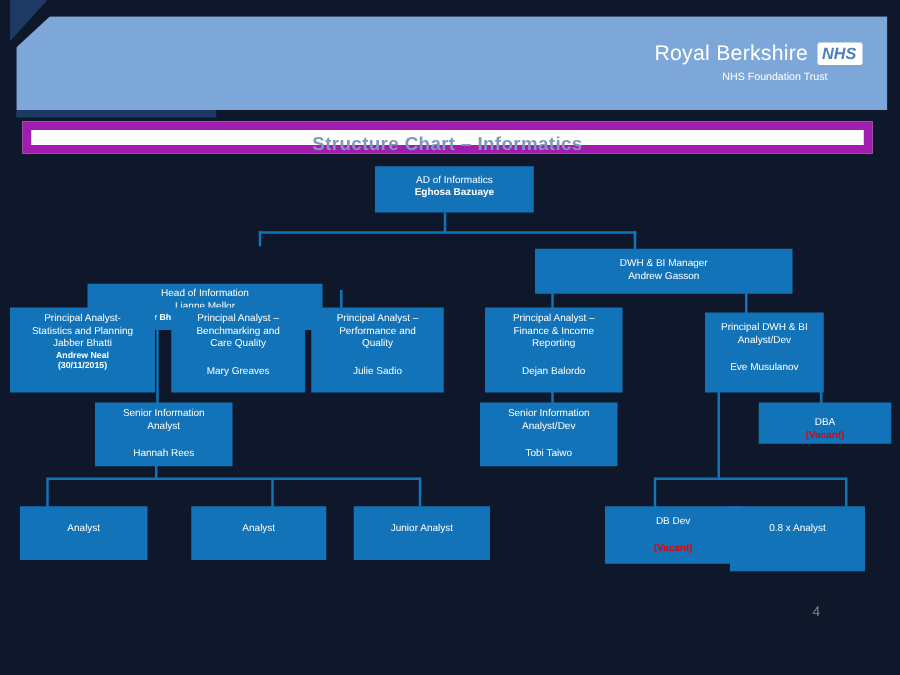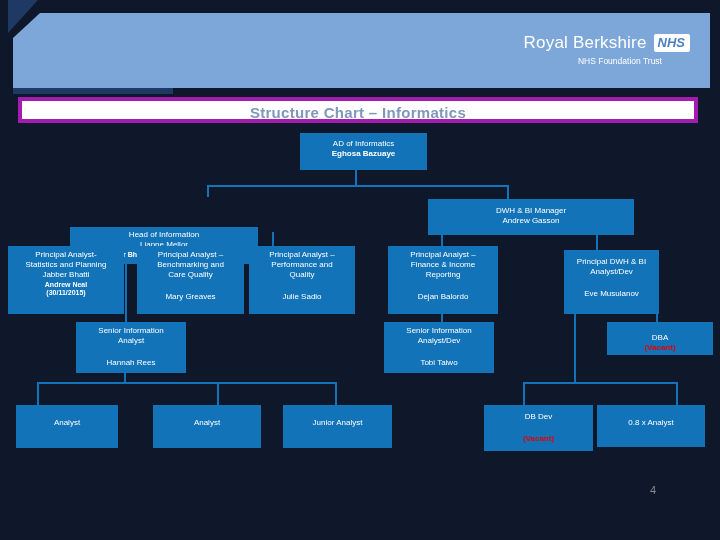--- a/index.html
+++ b/index.html
@@ -11,21 +11,21 @@
   .banner{position:absolute;left:13px;top:13px;width:697px;height:75px;background:#7da7d9;
           clip-path:polygon(27px 0,100% 0,100% 100%,0 100%,0 25px);}
   .banner-strip{position:absolute;left:13px;top:88px;width:160px;height:6px;background:#1e3a64;}
   .nhs-block{position:absolute;top:33px;right:30px;text-align:right;color:#ffffff;}
   .nhs-row{display:flex;align-items:center;justify-content:flex-end;gap:7px;}
   .trust-name{font-size:17px;letter-spacing:.2px;}
   .nhs-box{background:#ffffff;color:#4d7ebf;font-weight:bold;font-style:italic;
            font-size:13px;line-height:16px;padding:1px 5px 1px 4px;border-radius:2px;}
   .trust-type{font-size:8.5px;margin-top:3px;padding-right:28px;}
   .titlebox{position:absolute;left:18px;top:97px;width:680px;height:26px;background:#ffffff;
-            border:4px solid #a21caf;box-sizing:border-box;}
+            border:7px solid #a21caf;box-sizing:border-box;}
   .titlebox span{display:block;text-align:center;line-height:24px;font-size:15px;font-weight:bold;
             color:#8096bb;letter-spacing:.3px;}
   
   .node{position:absolute;background:#1273b8;color:#ffffff;text-align:center;
         font-size:8px;line-height:10px;box-sizing:border-box;}
   .t{display:block;white-space:pre-line;}
   .n{display:block;}
   .b{font-weight:bold;}
   .gap{margin-top:12px;}
   .note{display:block;white-space:pre-line;font-size:7px;line-height:8px;font-weight:bold;margin-top:1px;}
@@ -156,18 +156,18 @@
 
   <div class="node" style="left:283px;top:405px;width:109px;height:43px;padding-top:13px;">
     <span class="t">Junior Analyst</span>
   </div>
 
   <div class="node" style="left:484px;top:405px;width:109px;height:46px;padding-top:7px;">
     <span class="t">DB Dev</span>
     <span class="vac gap">(Vacant)</span>
   </div>
 
-  <div class="node" style="left:597px;top:405px;width:108px;height:42px;padding-top:13px;">
+  <div class="node" style="left:584px;top:405px;width:108px;height:52px;padding-top:13px;">
     <span class="t">0.8 x Analyst</span>
   </div>
 
   <div class="pagenum">4</div>
 </div>
 
 </body></html>

